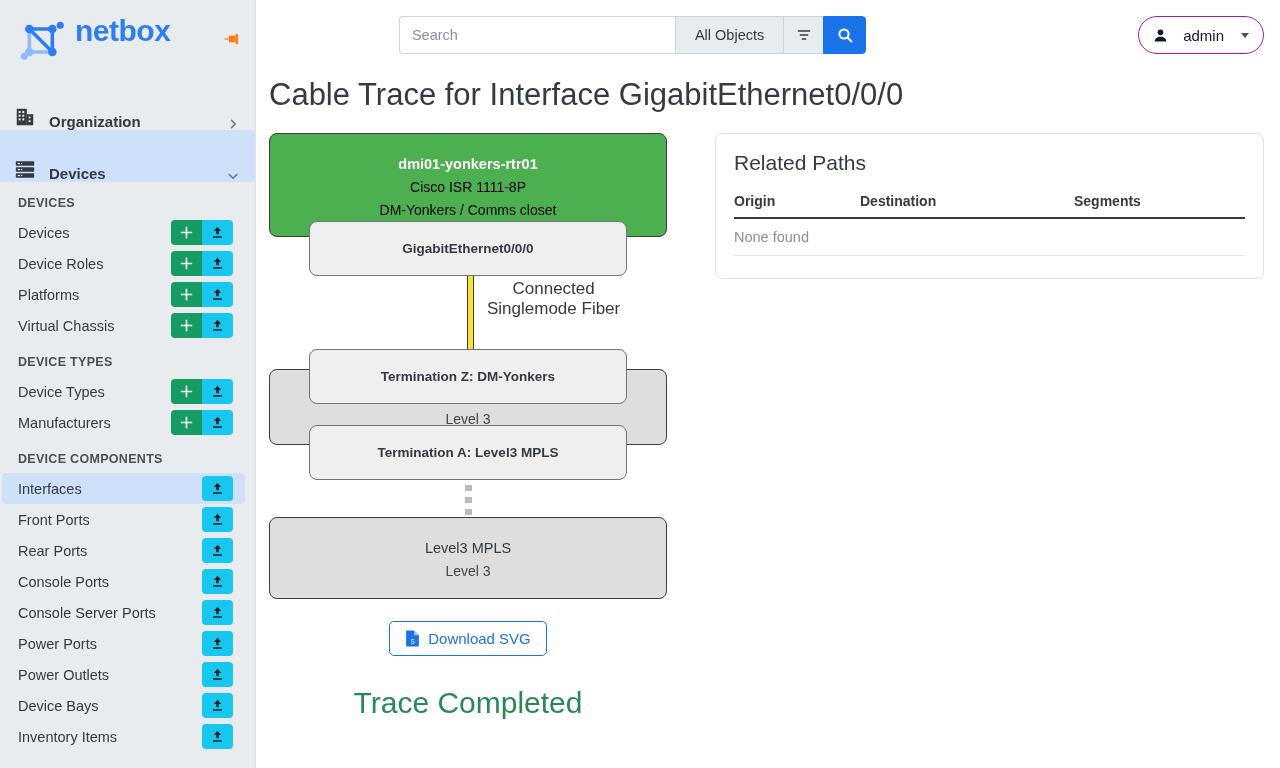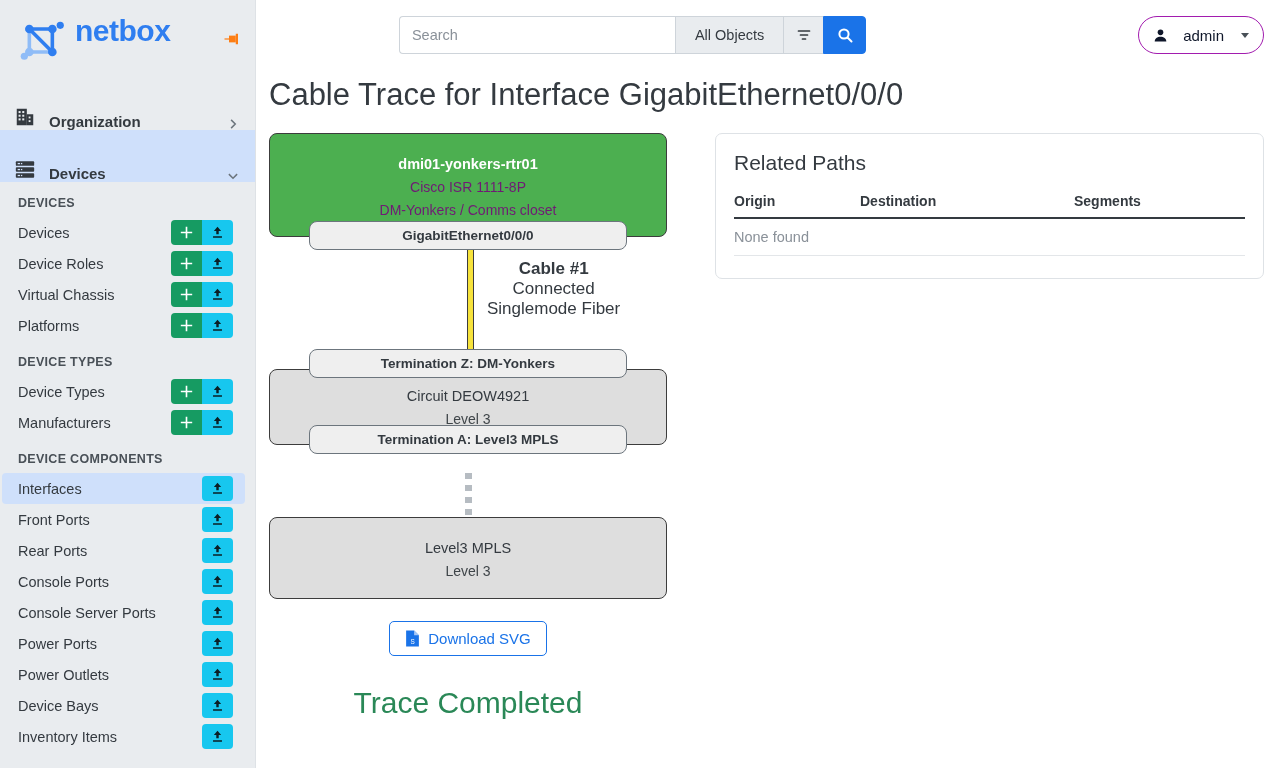--- a/index.html
+++ b/index.html
@@ -176,30 +176,30 @@
   .trace { position: relative; width: 398px; }
   .node {
     border: 1px solid #3c3c3c;
     border-radius: 8px;
     text-align: center;
     padding: 16px 10px;
     position: relative;
   }
   .node.device { background: #4caf50; color: #fff; height: 104px; padding-top: 22px; }
   .node.device .n-title { font-weight: 700; font-size: 14.5px; color:#fff; }
-  .node.device .n-sub { font-size: 14px; margin-top: 7px; color: #701a75; }
+  .node.device .n-sub { font-size: 14px; margin-top: 7px; color: #000000; }
   .node.gray { background: #dedede; color: #343a40; }
   .node.gray .n-title { font-weight: 400; font-size: 14.5px; }
   .node.gray .n-sub { font-size: 14px; margin-top: 7px; color: #3f4549; }
 
   .term-box {
     background: #efefef;
     border: 1px solid #6c757d;
     border-radius: 8px;
-    height: 29px;
+    height: 55px;
     width: 318px;
     display: flex; align-items: center; justify-content: center;
     font-size: 13.5px; font-weight: 700; color: #343a40;
     position: absolute; left: 40px;
     z-index: 3;
   }
 
   .cable-zone { position: relative; height: 112px; }
   .cable-line {
     position: absolute; left: 198px; top: 0; width: 7px; height: 112px;
@@ -366,36 +366,36 @@
             </svg>
         </span>
         <span class="mini-btn imp">
           <svg viewBox="0 0 16 16" fill="currentColor">
               <path d="M8 1 3.5 6H6.5v4h3V6h3zM2.5 12.5h11v2h-11z"></path>
             </svg>
         </span>
       </span>
     </div>
     <div class="nav-item">
+      <span class="n-label">Platforms</span>
+      <span class="btn-pair">
+        <span class="mini-btn add">
+          <svg viewBox="0 0 16 16" fill="currentColor">
+              <path d="M7 1h2v6h6v2H9v6H7V9H1V7h6z"></path>
+            </svg>
+        </span>
+        <span class="mini-btn imp">
+          <svg viewBox="0 0 16 16" fill="currentColor">
+              <path d="M8 1 3.5 6H6.5v4h3V6h3zM2.5 12.5h11v2h-11z"></path>
+            </svg>
+        </span>
+      </span>
+    </div>
+    <div class="nav-item">
       <span class="n-label">Virtual Chassis</span>
-      <span class="btn-pair">
-        <span class="mini-btn add">
-          <svg viewBox="0 0 16 16" fill="currentColor">
-              <path d="M7 1h2v6h6v2H9v6H7V9H1V7h6z"></path>
-            </svg>
-        </span>
-        <span class="mini-btn imp">
-          <svg viewBox="0 0 16 16" fill="currentColor">
-              <path d="M8 1 3.5 6H6.5v4h3V6h3zM2.5 12.5h11v2h-11z"></path>
-            </svg>
-        </span>
-      </span>
-    </div>
-    <div class="nav-item">
-      <span class="n-label">Platforms</span>
       <span class="btn-pair">
         <span class="mini-btn add">
           <svg viewBox="0 0 16 16" fill="currentColor">
               <path d="M7 1h2v6h6v2H9v6H7V9H1V7h6z"></path>
             </svg>
         </span>
         <span class="mini-btn imp">
           <svg viewBox="0 0 16 16" fill="currentColor">
               <path d="M8 1 3.5 6H6.5v4h3V6h3zM2.5 12.5h11v2h-11z"></path>
             </svg>

